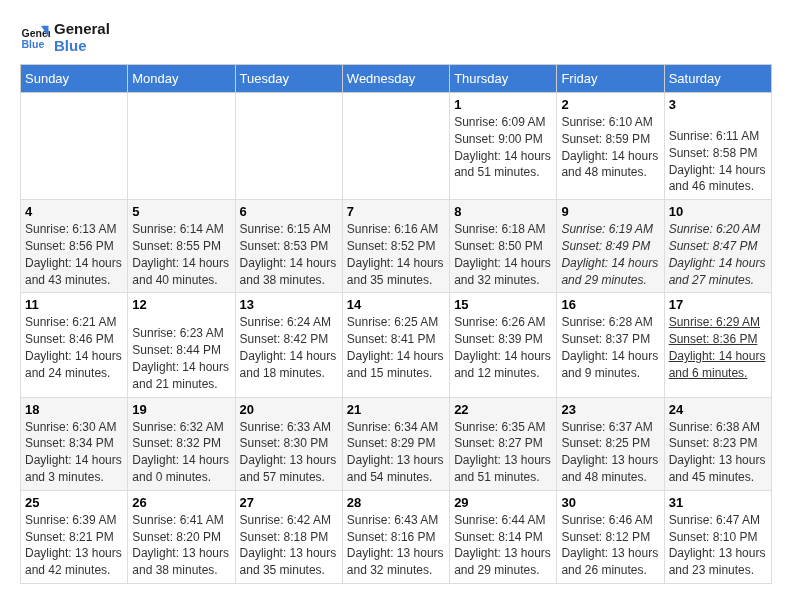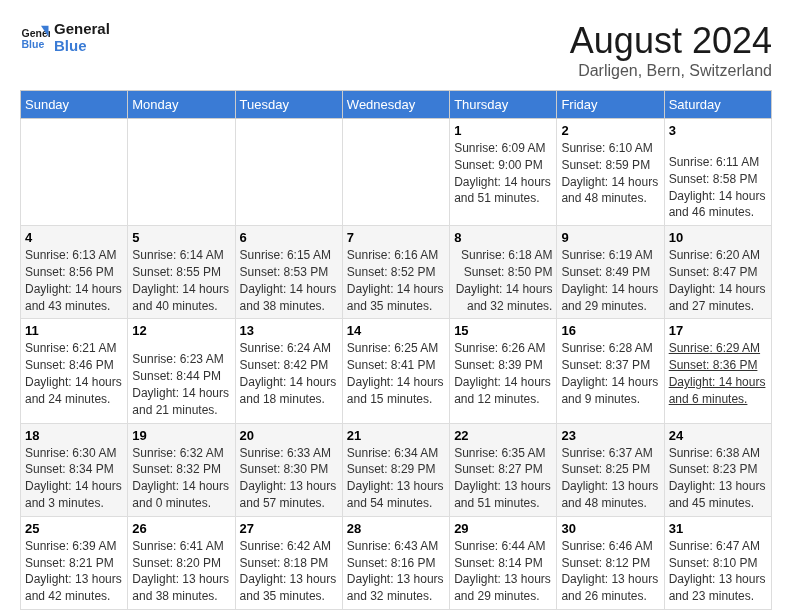--- a/index.html
+++ b/index.html
@@ -93,24 +93,20 @@
     <svg class="logo-icon" viewBox="0 0 40 40">
       <text x="2" y="20" font-size="14" font-weight="bold" fill="#1a1a1a">General</text>
       <text x="2" y="34" font-size="14" font-weight="bold" fill="#3a7bd5">Blue</text>
       <polygon points="28,5 38,5 38,20" fill="#3a7bd5"></polygon>
     </svg>
     <div>
       <div style="font-size:15px;font-weight:bold;color:#1a1a1a;">General</div>
       <div style="font-size:15px;font-weight:bold;color:#3a7bd5;">Blue</div>
     </div>
   </div>
-  <div class="title-block">
-    <div class="month-title">August 2024</div>
-    <div class="location">Darligen, Bern, Switzerland</div>
-  </div>
 </div>
 
 <table>
   <thead>
     <tr>
     <th>Sunday</th>
         <th>Monday</th>
         <th>Tuesday</th>
         <th>Wednesday</th>
         <th>Thursday</th>
@@ -170,35 +166,35 @@
         </td>
         <td>
           <span class="day-num">7</span>
           <div class="day-info" style="white-space: pre-line;">Sunrise: 6:16 AM
 Sunset: 8:52 PM
 Daylight: 14 hours
 and 35 minutes.</div>
         </td>
         <td>
           <span class="day-num">8</span>
-          <div class="day-info" style="white-space: pre-line; text-align: right;">Sunrise: 6:18 AM
+          <div class="day-info" style="white-space: pre-line;">Sunrise: 6:18 AM
 Sunset: 8:50 PM
 Daylight: 14 hours
 and 32 minutes.</div>
         </td>
         <td>
           <span class="day-num">9</span>
-          <div class="day-info" style="white-space: pre-line;">Sunrise: 6:19 AM
+          <div class="day-info" style="white-space: pre-line; font-style: italic;">Sunrise: 6:19 AM
 Sunset: 8:49 PM
 Daylight: 14 hours
 and 29 minutes.</div>
         </td>
         <td>
           <span class="day-num">10</span>
-          <div class="day-info" style="white-space: pre-line;">Sunrise: 6:20 AM
+          <div class="day-info" style="white-space: pre-line; font-style: italic;">Sunrise: 6:20 AM
 Sunset: 8:47 PM
 Daylight: 14 hours
 and 27 minutes.</div>
         </td>
       </tr>
       <tr>
         <td>
           <span class="day-num">11</span>
           <div class="day-info" style="white-space: pre-line;">Sunrise: 6:21 AM
 Sunset: 8:46 PM

